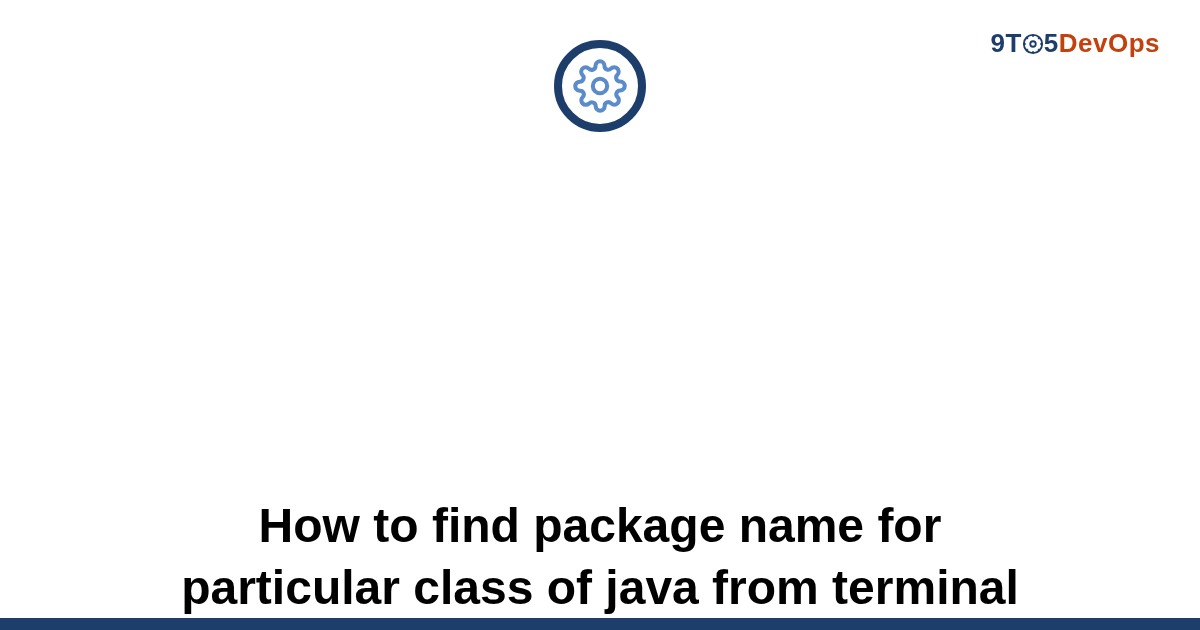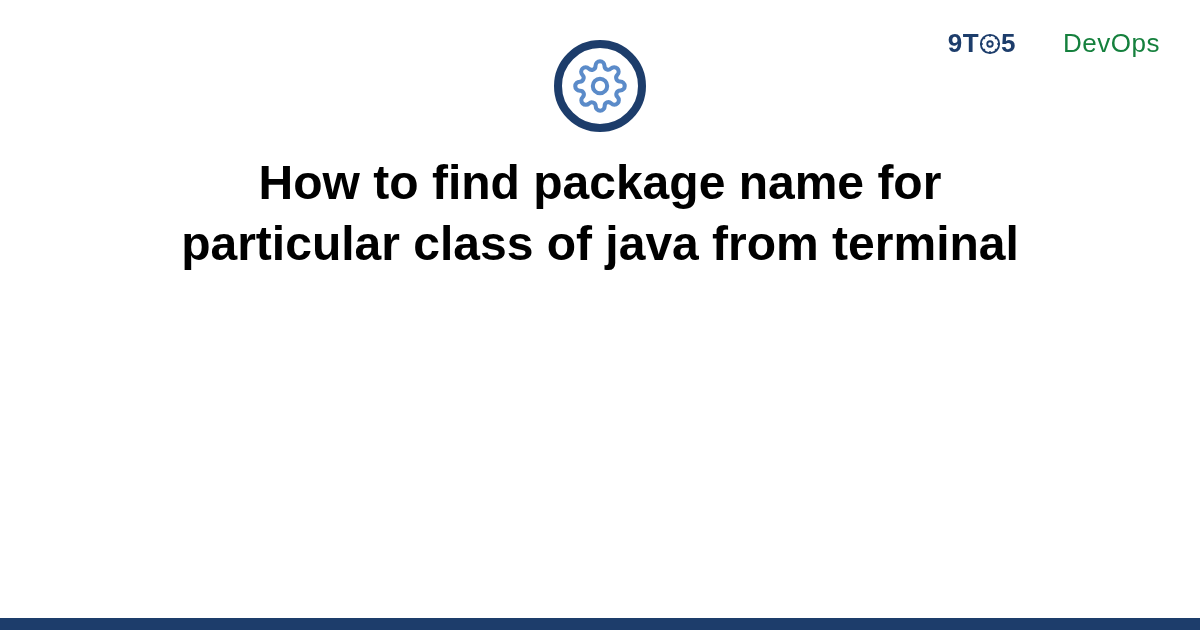--- a/index.html
+++ b/index.html
@@ -32,35 +32,34 @@
       display: inline-flex;
       vertical-align: middle;
       position: relative;
       top: -1px;
     }
     .brand-5 {
       color: #1d3d6b;
       font-weight: 600;
     }
     .brand-dev {
-      color: #15803d;
-      font-weight: 400;
-      margin-left: 47px;
+      color: #c2410c;
+      font-weight: 700;
     }
     .content {
       position: absolute;
       top: 0;
       left: 0;
       width: 100%;
       height: 618px;
       display: flex;
       flex-direction: column;
       align-items: center;
-      justify-content: flex-start;
-      gap: 20px;
+      justify-content: space-between;
+      gap: 31px;
       padding-top: 40px;
     }
     .icon-circle {
       width: 92px;
       height: 92px;
       border: 8px solid #1d3d6b;
       border-radius: 50%;
       display: flex;
       align-items: center;
       justify-content: center;

